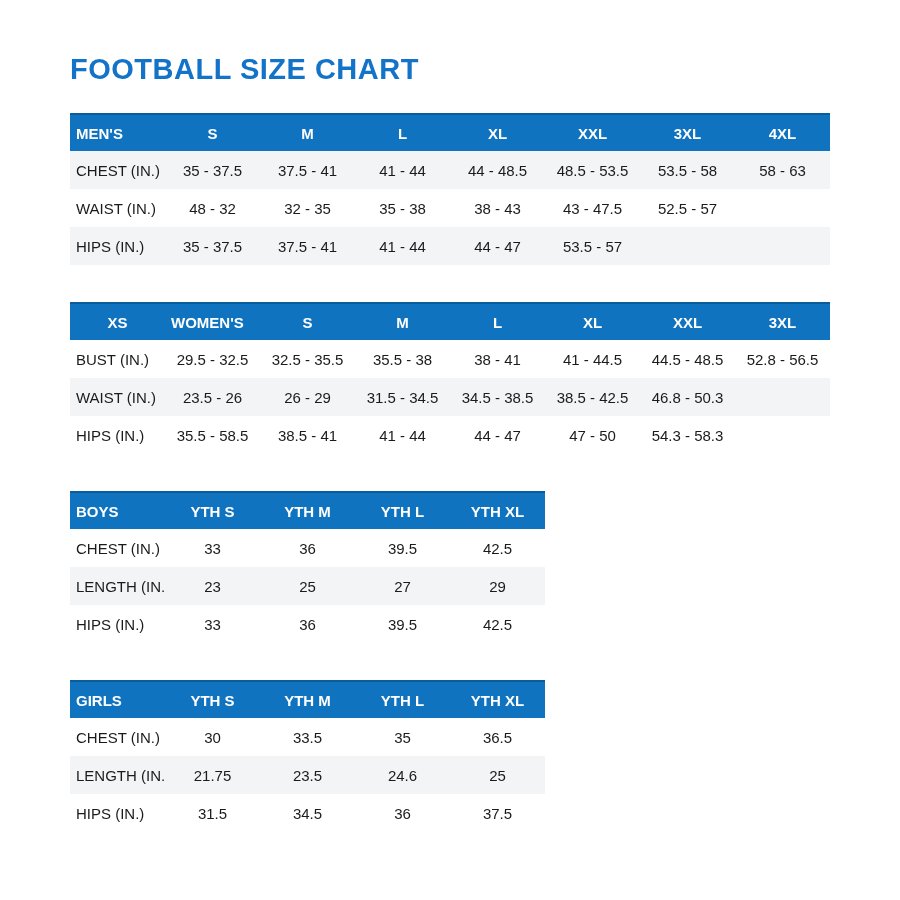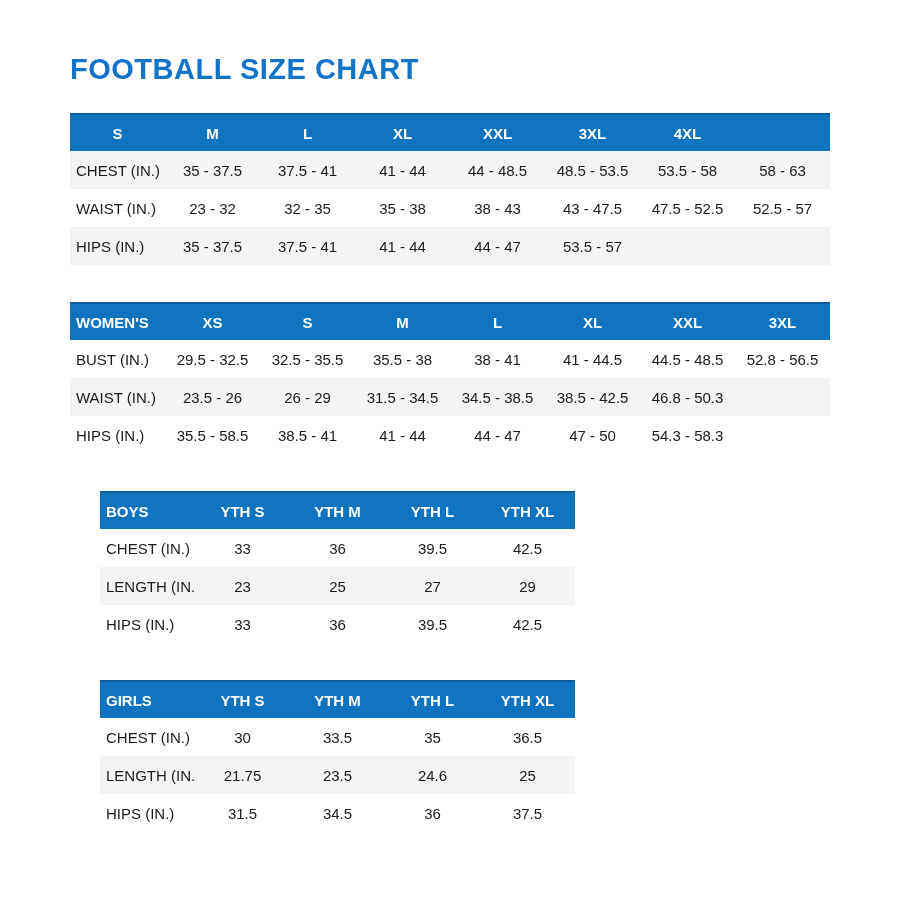--- a/index.html
+++ b/index.html
@@ -26,21 +26,21 @@
     font-size: 29px;
     line-height: 34px;
     font-weight: bold;
     letter-spacing: 0.5px;
     color: #1373c8;
   }
   .size-table {
     margin: 0 0 37px 0;
   }
   .size-table.wide { width: 760px; }
-  .size-table.narrow { width: 475px; margin-left: 30px; }
+  .size-table.narrow { width: 475px; }
   .trow {
     display: flex;
     height: 38px;
     align-items: stretch;
   }
   .trow.thead {
     background: #0f73c0;
     border-top: 2px solid #0b5c9b;
     box-sizing: border-box;
     color: #ffffff;
@@ -66,62 +66,62 @@
   }
 </style>
 </head>
 <body>
 
 <div class="page">
   <h1 class="page-title">FOOTBALL SIZE CHART</h1>
 
   <div class="size-table wide">
       <div class="trow thead">
+        <div class="cell label">MEN'S</div>
         <div class="cell">S</div>
         <div class="cell">M</div>
         <div class="cell">L</div>
         <div class="cell">XL</div>
         <div class="cell">XXL</div>
         <div class="cell">3XL</div>
         <div class="cell">4XL</div>
       </div>
       <div class="trow alt">
         <div class="cell label">CHEST (IN.)</div>
         <div class="cell">35 - 37.5</div>
         <div class="cell">37.5 - 41</div>
         <div class="cell">41 - 44</div>
         <div class="cell">44 - 48.5</div>
         <div class="cell">48.5 - 53.5</div>
         <div class="cell">53.5 - 58</div>
         <div class="cell">58 - 63</div>
       </div>
       <div class="trow">
         <div class="cell label">WAIST (IN.)</div>
-        <div class="cell">23 - 32</div>
+        <div class="cell">48 - 32</div>
         <div class="cell">32 - 35</div>
         <div class="cell">35 - 38</div>
         <div class="cell">38 - 43</div>
         <div class="cell">43 - 47.5</div>
-        <div class="cell">47.5 - 52.5</div>
         <div class="cell">52.5 - 57</div>
       </div>
       <div class="trow alt">
         <div class="cell label">HIPS (IN.)</div>
         <div class="cell">35 - 37.5</div>
         <div class="cell">37.5 - 41</div>
         <div class="cell">41 - 44</div>
         <div class="cell">44 - 47</div>
         <div class="cell">53.5 - 57</div>
       </div>
     </div>
 
   <div class="size-table wide">
       <div class="trow thead">
+        <div class="cell">XS</div>
         <div class="cell label">WOMEN'S</div>
-        <div class="cell">XS</div>
         <div class="cell">S</div>
         <div class="cell">M</div>
         <div class="cell">L</div>
         <div class="cell">XL</div>
         <div class="cell">XXL</div>
         <div class="cell">3XL</div>
       </div>
       <div class="trow">
         <div class="cell label">BUST (IN.)</div>
         <div class="cell">29.5 - 32.5</div>

